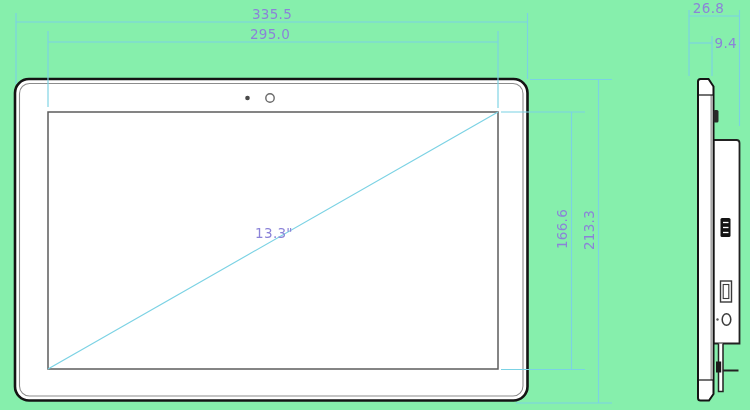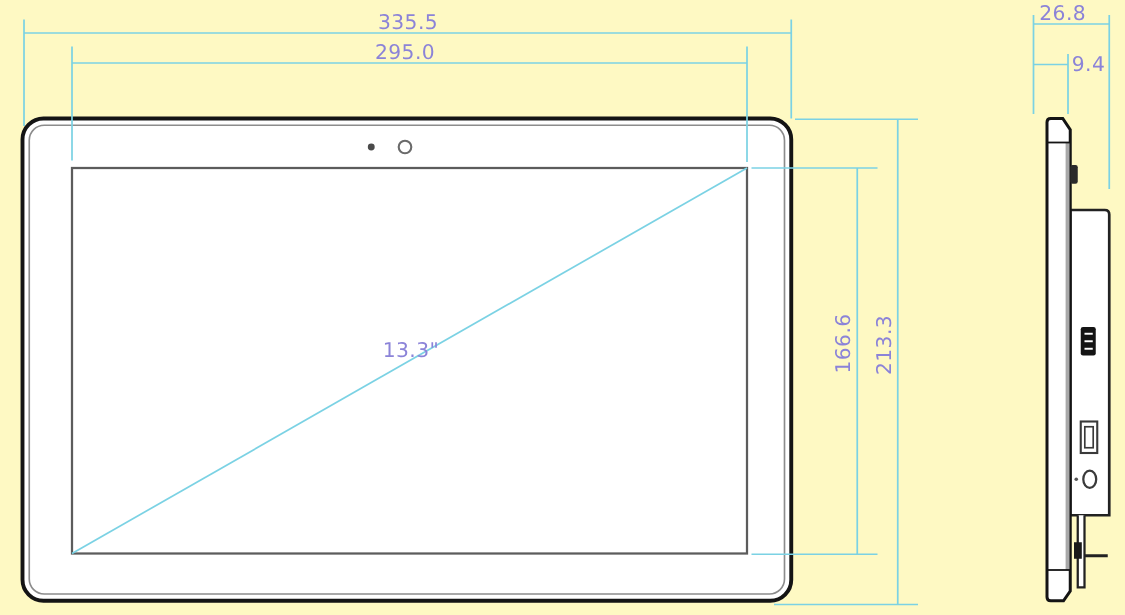--- a/index.html
+++ b/index.html
@@ -1,20 +1,20 @@
 <!DOCTYPE html>
 <html><head>
 <meta charset="utf-8">
 <style>
   html, body { margin: 0; padding: 0; background: #ffffff; }
   .stage {
     position: relative;
     width: 750px;
     height: 410px;
-    background: #fef9c3;
+    background: #86efac;
     overflow: hidden;
     font-family: "DejaVu Sans", sans-serif;
   }
   svg { display: block; }
   .dim-text {
     font-family: "DejaVu Sans", "Liberation Sans", sans-serif;
     font-size: 13.5px;
     letter-spacing: 0.3px;
   }
 </style>

